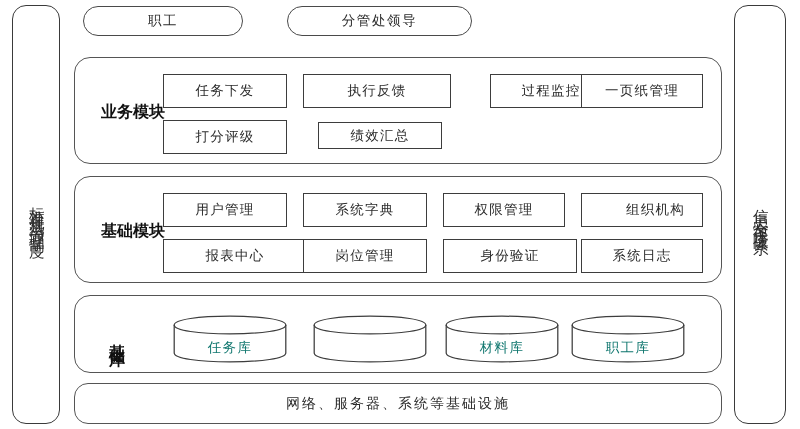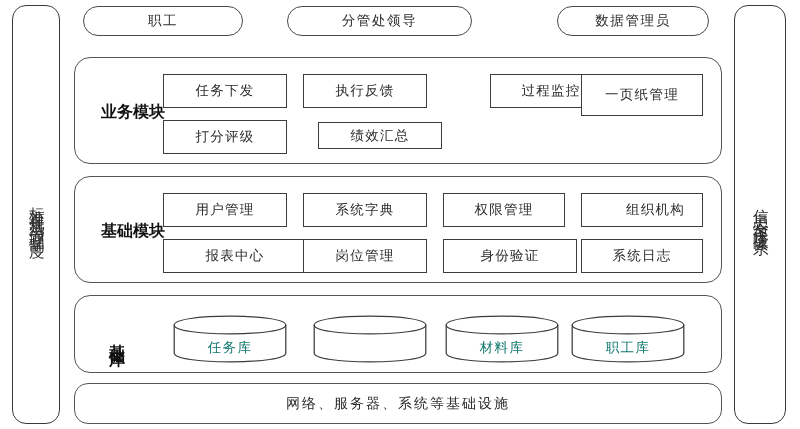--- a/index.html
+++ b/index.html
@@ -143,39 +143,36 @@
   <div class="node pillar" style="left:734px; top:5px; width:52px; height:419px;">
     <span class="pillar-text">信息安全保障体系</span>
   </div>
 
   <div class="node role" style="left:83px; top:6px; width:160px; height:30px;">
     <span>职工</span>
   </div>
   <div class="node role" style="left:287px; top:6px; width:185px; height:30px;">
     <span>分管处领导</span>
   </div>
-  <div class="node role" style="left:557px; top:6px; width:152px; height:30px;">
-    <span>数据管理员</span>
-  </div>
 
   <div class="node panel" style="left:74px; top:57px; width:648px; height:107px;">
     <div class="panel-label" style="left:20px; top:6px; width:44px; height:95px;">
       <span class="panel-label-text two-col">业务模块</span>
     </div>
 
     <div class="node mbox" style="left:88px; top:16px; width:124px; height:34px;">
       <span>任务下发</span>
     </div>
-    <div class="node mbox" style="left:228px; top:16px; width:124px; height:34px;text-align:right;">
+    <div class="node mbox" style="left:228px; top:16px; width:148px; height:34px;text-align:right;">
       <span>执行反馈</span>
     </div>
     <div class="node mbox" style="left:368px; top:16px; width:122px; height:34px;margin-left:47px;">
       <span>过程监控</span>
     </div>
-    <div class="node mbox" style="left:506px; top:16px; width:122px; height:42px;">
+    <div class="node mbox" style="left:506px; top:16px; width:122px; height:34px;">
       <span>一页纸管理</span>
     </div>
 
     <div class="node mbox" style="left:88px; top:62px; width:124px; height:34px;">
       <span>打分评级</span>
     </div>
     <div class="node mbox" style="left:228px; top:64px; width:124px; height:27px;margin-left:15px;">
       <span>绩效汇总</span>
     </div>
   </div>

